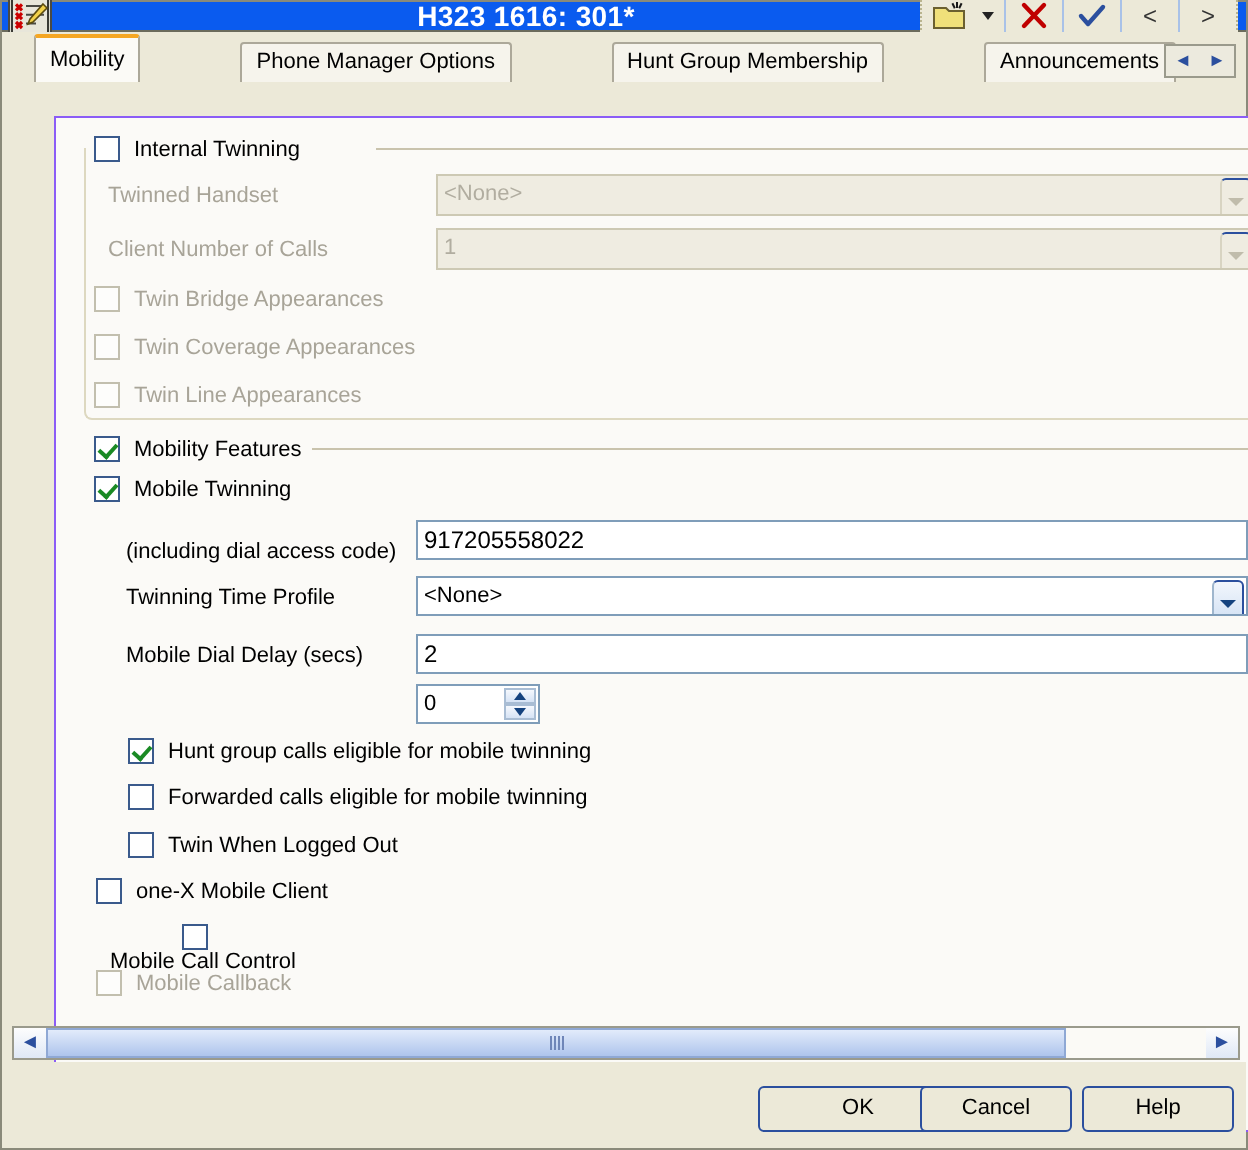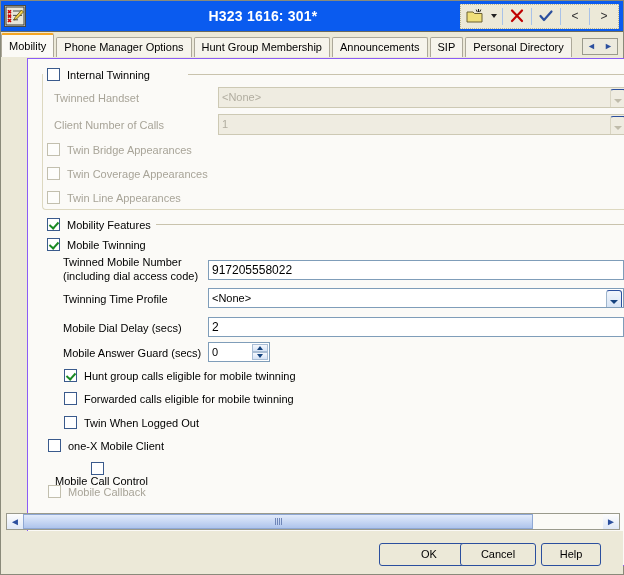--- a/index.html
+++ b/index.html
@@ -19,21 +19,21 @@
     width: 624px;
     height: 575px;
     box-sizing: border-box;
     background: #ece9d8;
     border: 1px solid #8a8a7a;
   }
 
   
   .titlebar {
     position: relative;
-    height: 31px;
+    height: 15px;
     background: #0a5bef;
     display: flex;
     align-items: center;
     box-sizing: border-box;
     border-bottom: 1px solid #6b6b5c;
   }
   .title-icon {
     width: 22px;
     height: 22px;
     margin-left: 3px;
@@ -92,22 +92,23 @@
     border-top: 4px solid #222;
   }
 
   
   .tabstrip {
     position: relative;
     height: 25px;
     background: #ece9d8;
     display: flex;
     align-items: flex-end;
-    padding-left: 0;
-    box-sizing: border-box;
+    padding-left: 16px;
+    box-sizing: border-box;
+    gap: 48px;
   }
   .tab {
     height: 20px;
     line-height: 19px;
     padding: 0 7px;
     margin-right: 2px;
     font-size: 11px;
     color: #000;
     background: #f6f4ec;
     border: 1px solid #aca899;
@@ -501,36 +502,34 @@
       <span class="cb checked"></span>
       <span class="cb-label">Mobility Features</span>
     </div>
     <div class="group-line" style="left:128px; top:165px; width:479px;"></div>
 
     <div class="cb-wrap row" style="left:19px; top:179px;">
       <span class="cb checked"></span>
       <span class="cb-label">Mobile Twinning</span>
     </div>
 
-    <div class="lbl" style="left:35px; top:197px;">Twinned Mobile Number</div>
     <div class="lbl" style="left:35px; top:211px;">(including dial access code)</div>
     <div class="field" style="left:180px; top:201px; width:416px; height:20px;">917205558022</div>
 
     <div class="lbl" style="left:35px; top:234px;">Twinning Time Profile</div>
     <div class="combo" style="left:180px; top:229px; width:416px; height:20px;">
       <span>&lt;None&gt;</span>
       <span class="btn">
           <i></i>
         </span>
     </div>
 
     <div class="lbl" style="left:35px; top:263px;">Mobile Dial Delay (secs)</div>
     <div class="field" style="left:180px; top:258px; width:416px; height:20px;">2</div>
 
-    <div class="lbl" style="left:35px; top:288px;">Mobile Answer Guard (secs)</div>
     <div class="spin" style="left:180px; top:283px; width:62px; height:20px;">
       <span>0</span>
       <span class="sbtns">
         <span class="sb up">
             <i></i>
           </span>
         <span class="sb down">
             <i></i>
           </span>
       </span>
@@ -574,16 +573,16 @@
       </div>
     </div>
     <div class="hs-arrow">
       <span>►</span>
     </div>
   </div>
 
   <div class="footer">
     <div class="btn" style="left:378px; width:100px;">OK</div>
     <div class="btn" style="left:459px; width:76px;">Cancel</div>
-    <div class="btn" style="left:540px; width:60px;">Help</div>
+    <div class="btn" style="left:540px; width:76px;">Help</div>
   </div>
 
 </div>
 
 </body></html>

